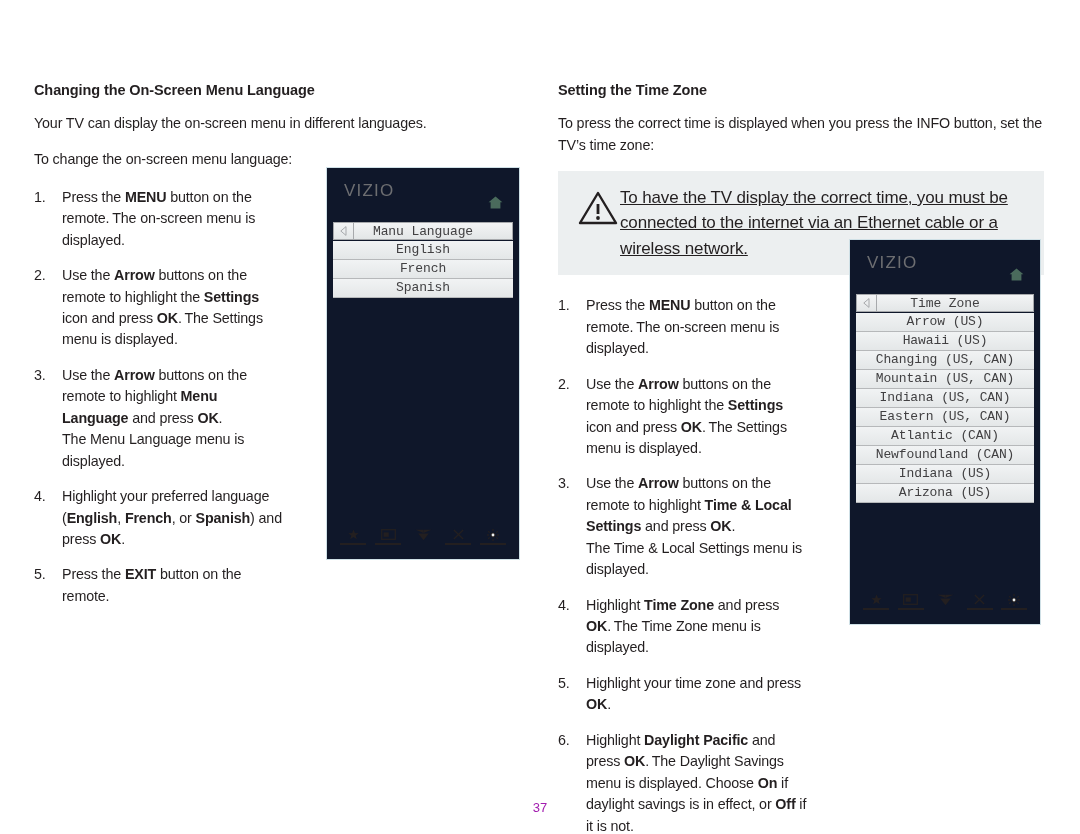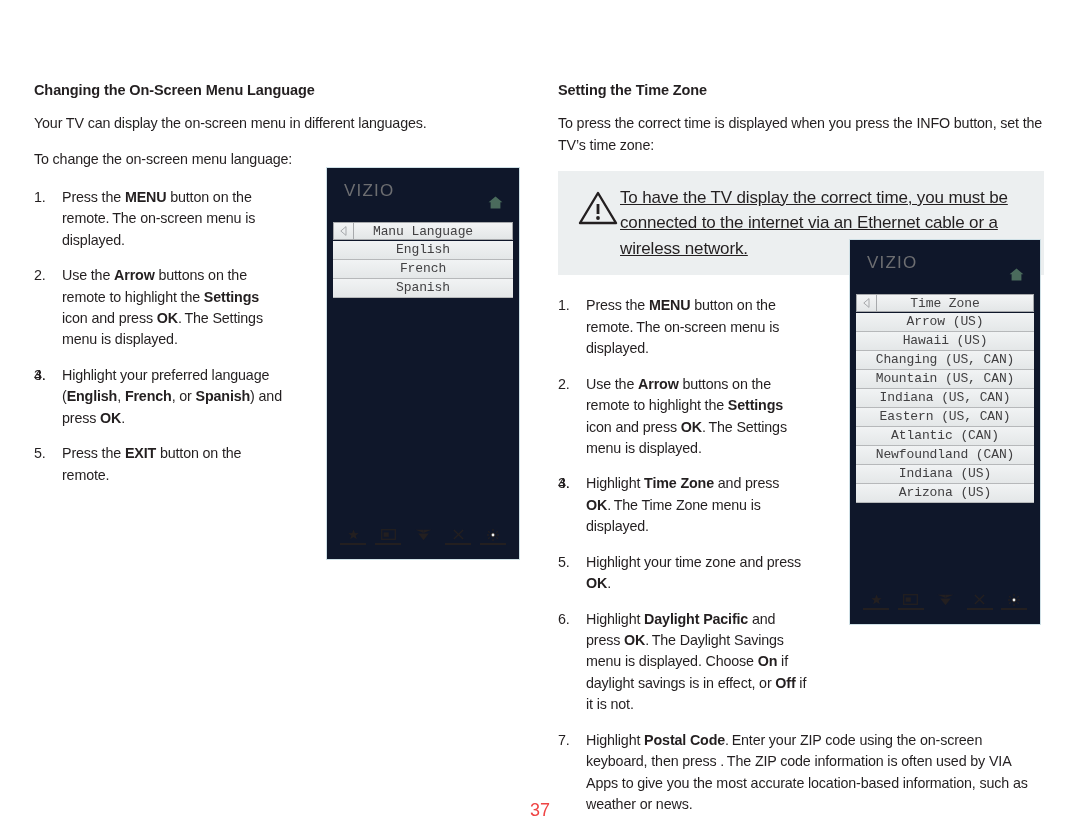--- a/index.html
+++ b/index.html
@@ -199,37 +199,37 @@
   }
   .osd-footer .fi.nobar .bar { background: transparent; }
 
   
   .page-number {
     position: absolute;
     left: 0;
     right: 0;
     top: 800px;
     text-align: center;
-    font-size: 18px;
-    color: #ef4444;
+    font-size: 13px;
+    color: #a21caf;
   }
 </style>
 </head>
 <body>
 
 <div class="page">
 
   <div class="col-left">
     <h2 class="section-title">Changing the On-Screen Menu Language</h2>
     <p class="intro">Your TV can display the on-screen menu in different languages.</p>
     <p class="intro tight">To change the on-screen menu language:</p>
     <ol class="steps narrow" id="left-steps">
         <li><span class="num">1.</span><span>Press the <b>MENU</b> button on the remote. The on-screen menu is displayed.</span></li>
         <li><span class="num">2.</span><span>Use the <b>Arrow</b> buttons on the remote to highlight the <b>Settings</b> icon and press <b>OK</b>. The Settings menu is displayed.</span></li>
-        <li><span class="num">3.</span></li>
+        <li><span class="num">3.</span><span>Use the <b>Arrow</b> buttons on the remote to highlight <b>Menu Language</b> and press <b>OK</b>.<br>The Menu Language menu is displayed.</span></li>
         <li><span class="num">4.</span><span>Highlight your preferred language (<b>English</b>, <b>French</b>, or <b>Spanish</b>) and press <b>OK</b>.</span></li>
         <li><span class="num">5.</span><span>Press the <b>EXIT</b> button on the remote.</span></li>
       </ol>
   </div>
 
   <div class="col-right">
     <h2 class="section-title">Setting the Time Zone</h2>
     <p class="intro">To press the correct time is displayed when you press the INFO button, set the TV’s time zone:</p>
 
     <div class="note-box">
@@ -239,21 +239,21 @@
           <rect x="18.6" y="13" width="2.8" height="10" fill="#231f20"></rect>
           <circle cx="20" cy="27" r="1.9" fill="#231f20"></circle>
         </svg>
       </div>
       <div class="note-text">To have the TV display the correct time, you must be connected to the internet via an Ethernet cable or a wireless network.</div>
     </div>
 
     <ol class="steps narrow" id="right-steps-narrow">
         <li><span class="num">1.</span><span>Press the <b>MENU</b> button on the remote. The on-screen menu is displayed.</span></li>
         <li><span class="num">2.</span><span>Use the <b>Arrow</b> buttons on the remote to highlight the <b>Settings</b> icon and press <b>OK</b>. The Settings menu is displayed.</span></li>
-        <li><span class="num">3.</span></li>
+        <li><span class="num">3.</span><span>Use the <b>Arrow</b> buttons on the remote to highlight <b>Time &amp; Local Settings</b> and press <b>OK</b>.<br>The Time &amp; Local Settings menu is displayed.</span></li>
         <li><span class="num">4.</span><span>Highlight <b>Time Zone</b> and press <b>OK</b>. The Time Zone menu is displayed.</span></li>
         <li><span class="num">5.</span><span>Highlight your time zone and press <b>OK</b>.</span></li>
         <li><span class="num">6.</span><span>Highlight <b>Daylight Pacific</b> and press <b>OK</b>. The Daylight Savings menu is displayed. Choose <b>On</b> if daylight savings is in effect, or <b>Off</b> if it is not.</span></li>
       </ol>
     <ol class="steps wide" id="right-steps-wide">
         <li><span class="num">7.</span><span>Highlight <b>Postal Code</b>. Enter your ZIP code using the on-screen keyboard, then press . The ZIP code information is often used by VIA Apps to give you the most accurate location-based information, such as weather or news.</span></li>
       </ol>
   </div>
 
   <div class="osd osd-left">

